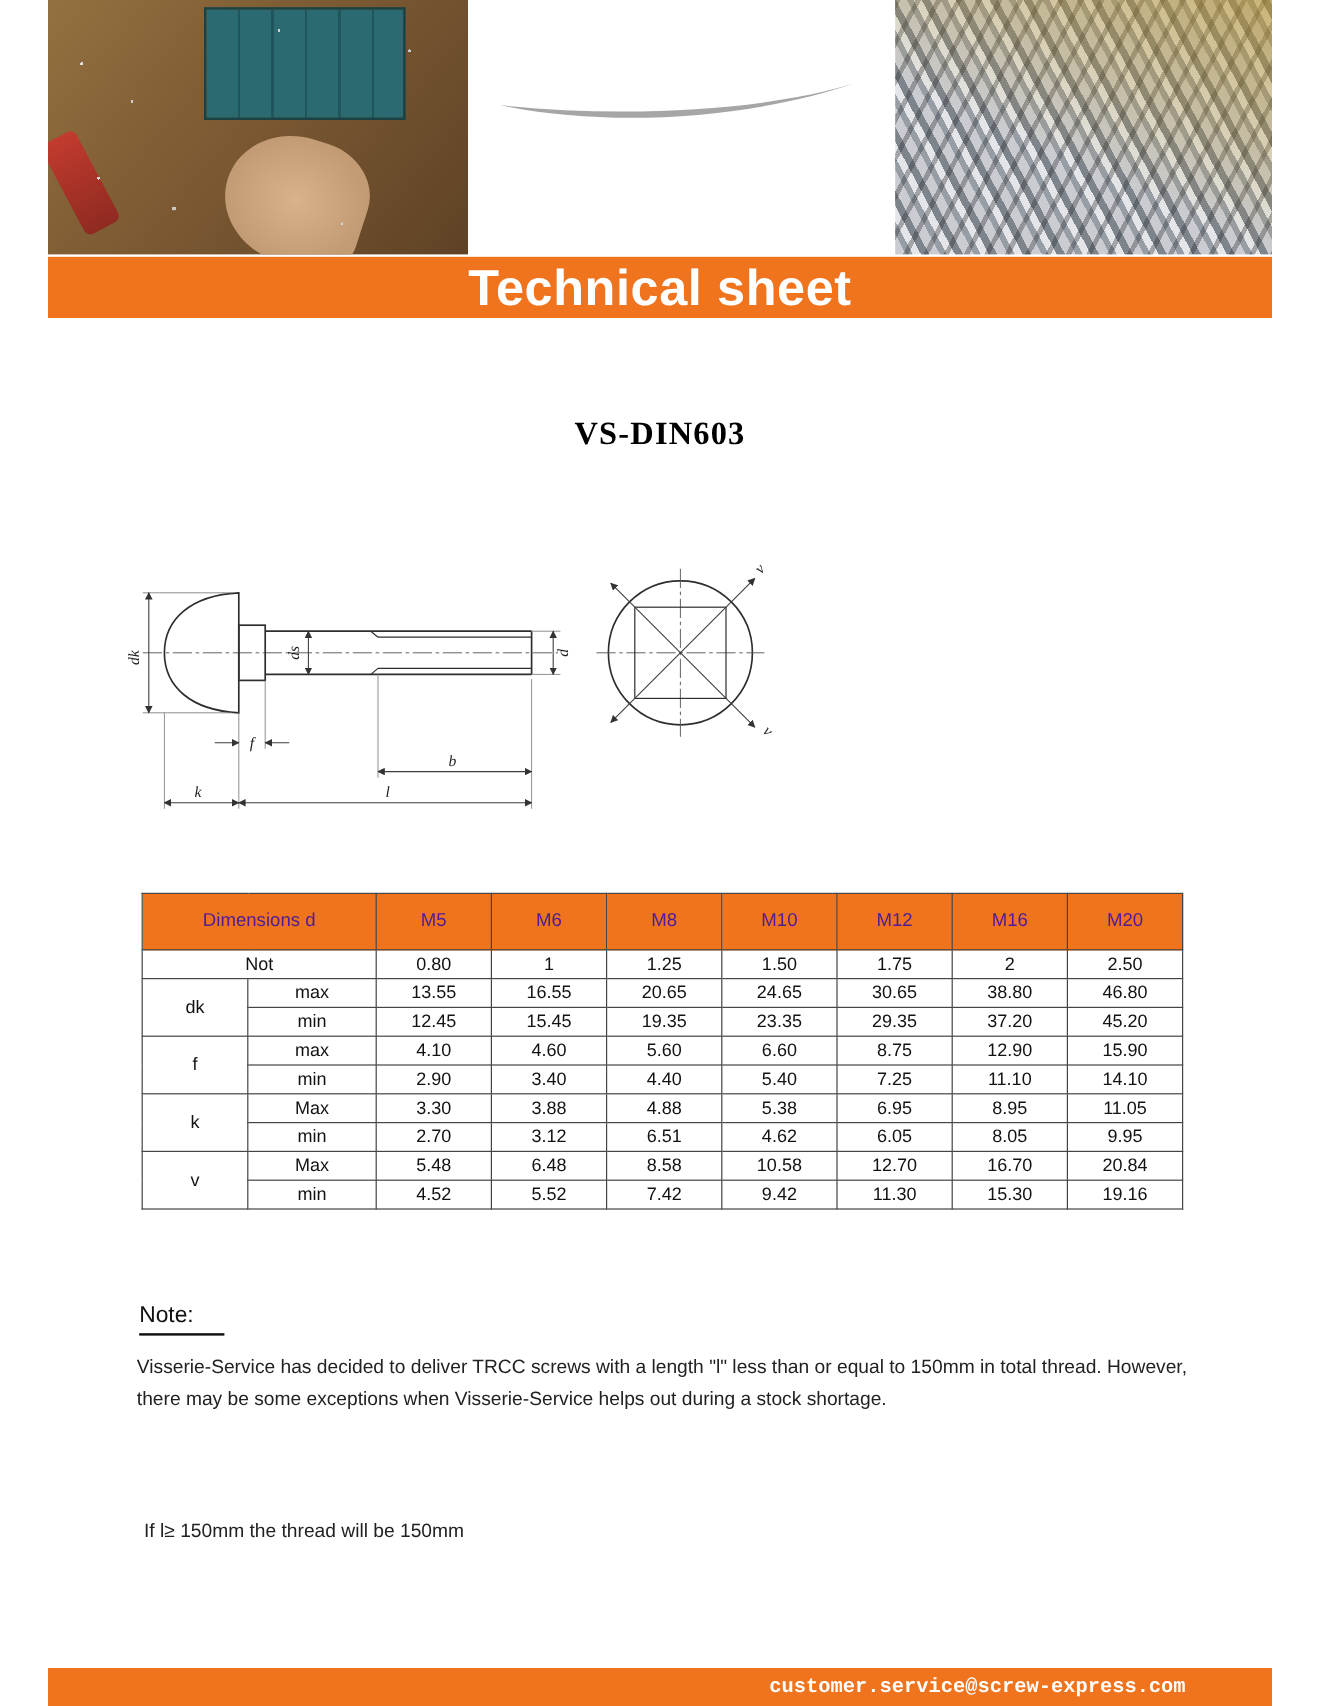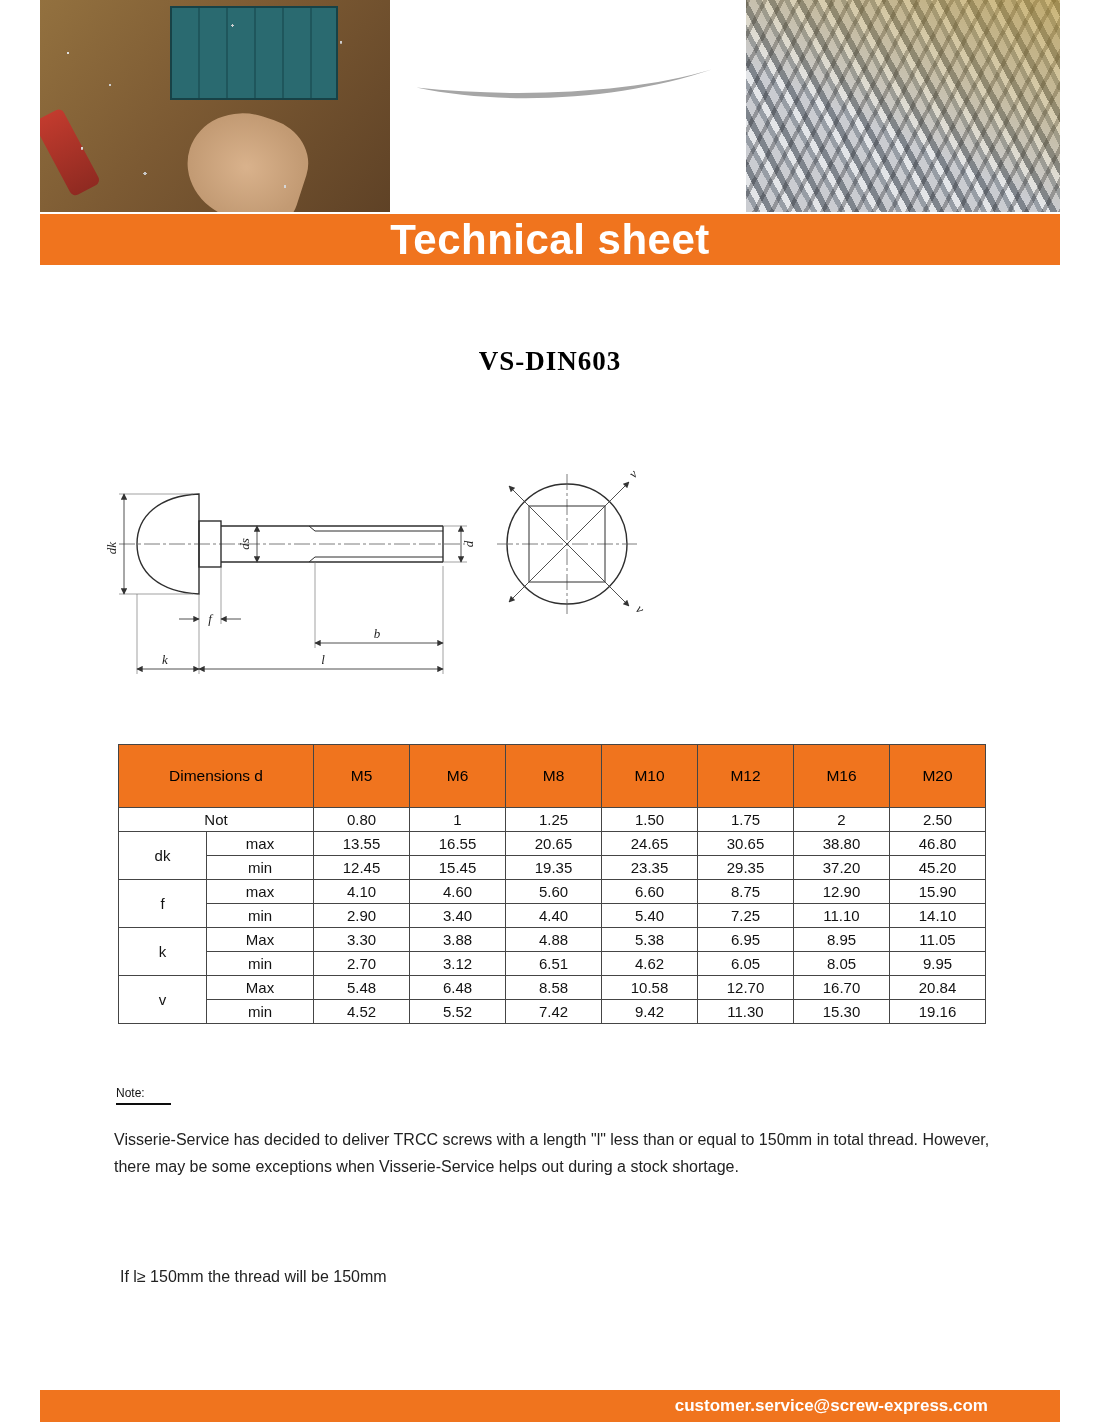--- a/index.html
+++ b/index.html
@@ -85,41 +85,41 @@
 
   
   .dim-table {
     position:absolute; top:744px; left:118px; width:867px;
     border-collapse:collapse; table-layout:fixed;
   }
   .dim-table th, .dim-table td {
     border:1px solid #454545; text-align:center; vertical-align:middle; padding:0;
   }
   .dim-table td { height:24px; font-size:15px; color:#121212; }
-  .hcell { height:63px; background:var(--orange); color:#000000; font-weight:400; font-size:15.5px; }
+  .hcell { height:47px; background:var(--orange); color:#4c1d95; font-weight:400; font-size:15.5px; }
   .notcell { font-size:12px; color:#222; }
   .gname, .sublbl { font-size:15px; }
 
   
   .note-head {
-    position:absolute; top:1086px; left:116px; font-size:12px; color:#111;
+    position:absolute; top:1086px; left:116px; font-size:19px; color:#111;
     border-bottom:2px solid #0d0d0d; padding:0 26px 3px 0;
   }
   .note-body {
     position:absolute; top:1126px; left:114px; width:878px;
     font-size:16px; line-height:1.7; color:#222;
   }
   .thread-line { position:absolute; top:1224px; left:120px; font-size:16px; color:#222;margin-top:44px; }
 
   
   .footer-bar {
     position:absolute; left:40px; top:1390px; width:1020px; height:32px;
     background:var(--orange); color:#fff;
     display:flex; align-items:center; justify-content:flex-end; padding-right:72px;
-    font-size:17px; font-weight:700;
+    font-size:17px; font-weight:700;font-family:Liberation Mono, monospace;
   }
 </style>
 </head>
 <body>
 
 <div class="page">
 
   <div class="photo photo-left">
     <div class="pl-tray"></div>
     <div class="pl-tool"></div>

